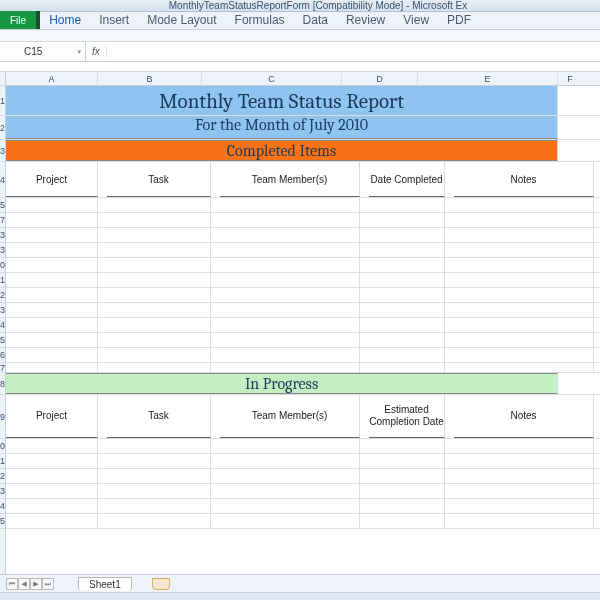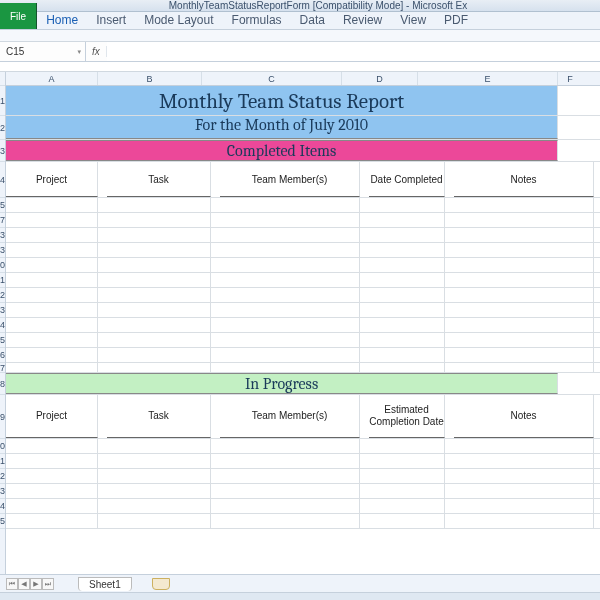--- a/index.html
+++ b/index.html
@@ -2,28 +2,28 @@
 <html><head>
 <meta charset="utf-8">
 <style>
   * { box-sizing: border-box; margin: 0; padding: 0; }
   body { font-family: "Segoe UI", Tahoma, sans-serif; font-size: 11px; background: #fff; width: 600px; height: 600px; overflow: hidden; color: #333; }
   
   .titlebar { background: linear-gradient(#e8eef5,#d6e1ee); height: 12px; display: flex; align-items: center; justify-content: center; font-size: 10px; color: #3a506b; border-bottom: 1px solid #b0c0d0; padding-left: 36px; }
   .titlebar span { white-space: nowrap; }
   
   .ribbon-tabs { display: flex; align-items: flex-end; height: 18px; background: #eef3fa; border-bottom: 1px solid #c5d0dc; }
-  .file-tab { background: #1a9641; color: #fff; padding: 2px 10px; font-size: 10px; height: 26px; display: flex; align-items: center; border-right: 1px solid #14532d; }
+  .file-tab { background: #1a9641; color: #fff; padding: 2px 10px; font-size: 10px; height: 18px; display: flex; align-items: center; border-right: 4px solid #14532d; }
   .tab { padding: 2px 9px; font-size: 12px; color: #4a5a70; cursor: pointer; }
   .tab.active { color: #1a5fb4; }
   
   .toolbar-row { height: 12px; background: #f5f8fc; border-bottom: 1px solid #d0d8e0; }
   
   .cellref { display: flex; align-items: center; height: 20px; background: #fdfdfd; border-bottom: 1px solid #c5d0dc; }
-  .namebox { width: 86px; border-right: 1px solid #c5d0dc; padding: 0 6px; font-size: 10px; display: flex; align-items: center; height: 100%; position: relative; }
+  .namebox { width: 86px; border-right: 1px solid #c5d0dc; padding: 0 24px; font-size: 10px; display: flex; align-items: center; height: 100%; position: relative; }
   .namebox::after { content: "▾"; position: absolute; right: 4px; font-size: 7px; color: #888; }
   .fx { padding: 0 6px; font-style: italic; color: #555; font-size: 10px; border-right: 1px solid #e0e6ec; }
   .formula-input { flex: 1; height: 100%; border: none; outline: none; padding: 0 6px; font-size: 10px; }
   
   .spacer { height: 10px; background: #fff; border-bottom: 1px solid #d0d8e0; }
   
   .grid-area { display: flex; height: calc(600px - 12px - 18px - 12px - 20px - 10px - 18px - 8px); }
   
   .rownums { width: 22px; background: #eef3fa; border-right: 1px solid #c5d0dc; font-size: 9px; color: #3a506b; }
   .rownum { border-bottom: 1px solid #d6dfe8; text-align: center; display: flex; align-items: center; justify-content: center; }
@@ -38,21 +38,21 @@
   .row { display: flex; border-bottom: 1px solid #d9dee3; gap: 9px; }
   .cell { border-right: 1px solid #d9dee3; overflow: hidden; }
   .cell-f { border-right: none; }
   .merged { width: 552px; text-align: center; }
   
   .r1 { height: 30px; }
   .r1 .merged { background: #8fc4f0; font-family: Cambria, serif; font-size: 21px; color: #1a3a5a; font-weight: 400; display: flex; align-items: flex-end; justify-content: center; padding-bottom: 2px; }
   .r2 { height: 24px; }
   .r2 .merged { background: #8fc4f0; font-family: Cambria, serif; font-size: 16px; color: #1a3a5a; display: flex; align-items: flex-start; justify-content: center; border-bottom: 1px solid #888; }
   .r3 { height: 22px; }
-  .r3 .merged { background: #ec4899; font-family: Cambria, serif; font-size: 16px; color: #1a3a5a; display: flex; align-items: center; justify-content: center; border-top: 1px solid #888; border-bottom: 1px solid #888; }
+  .r3 .merged { background: #f97316; font-family: Cambria, serif; font-size: 16px; color: #1a3a5a; display: flex; align-items: center; justify-content: center; border-top: 1px solid #888; border-bottom: 1px solid #888; }
   .r4 { height: 36px; }
   .r4 .cell { display: flex; align-items: center; justify-content: center; font-size: 10px; text-align: center; background: #fff; color: #222; border-bottom: 1px solid #666; }
   .rblank { height: 15px; }
   .rblank .cell { background: #fff; }
   .rgap { height: 10px; }
   .r18 { height: 22px; }
   .r18 .merged { background: #c3f0c3; font-family: Cambria, serif; font-size: 16px; color: #1a3a5a; display: flex; align-items: center; justify-content: center; border-top: 1px solid #888; border-bottom: 1px solid #888; }
   .r19 { height: 44px; }
   .r19 .cell { display: flex; align-items: center; justify-content: center; font-size: 10px; text-align: center; background: #fff; color: #222; border-bottom: 1px solid #666; line-height: 1.2; }
   

